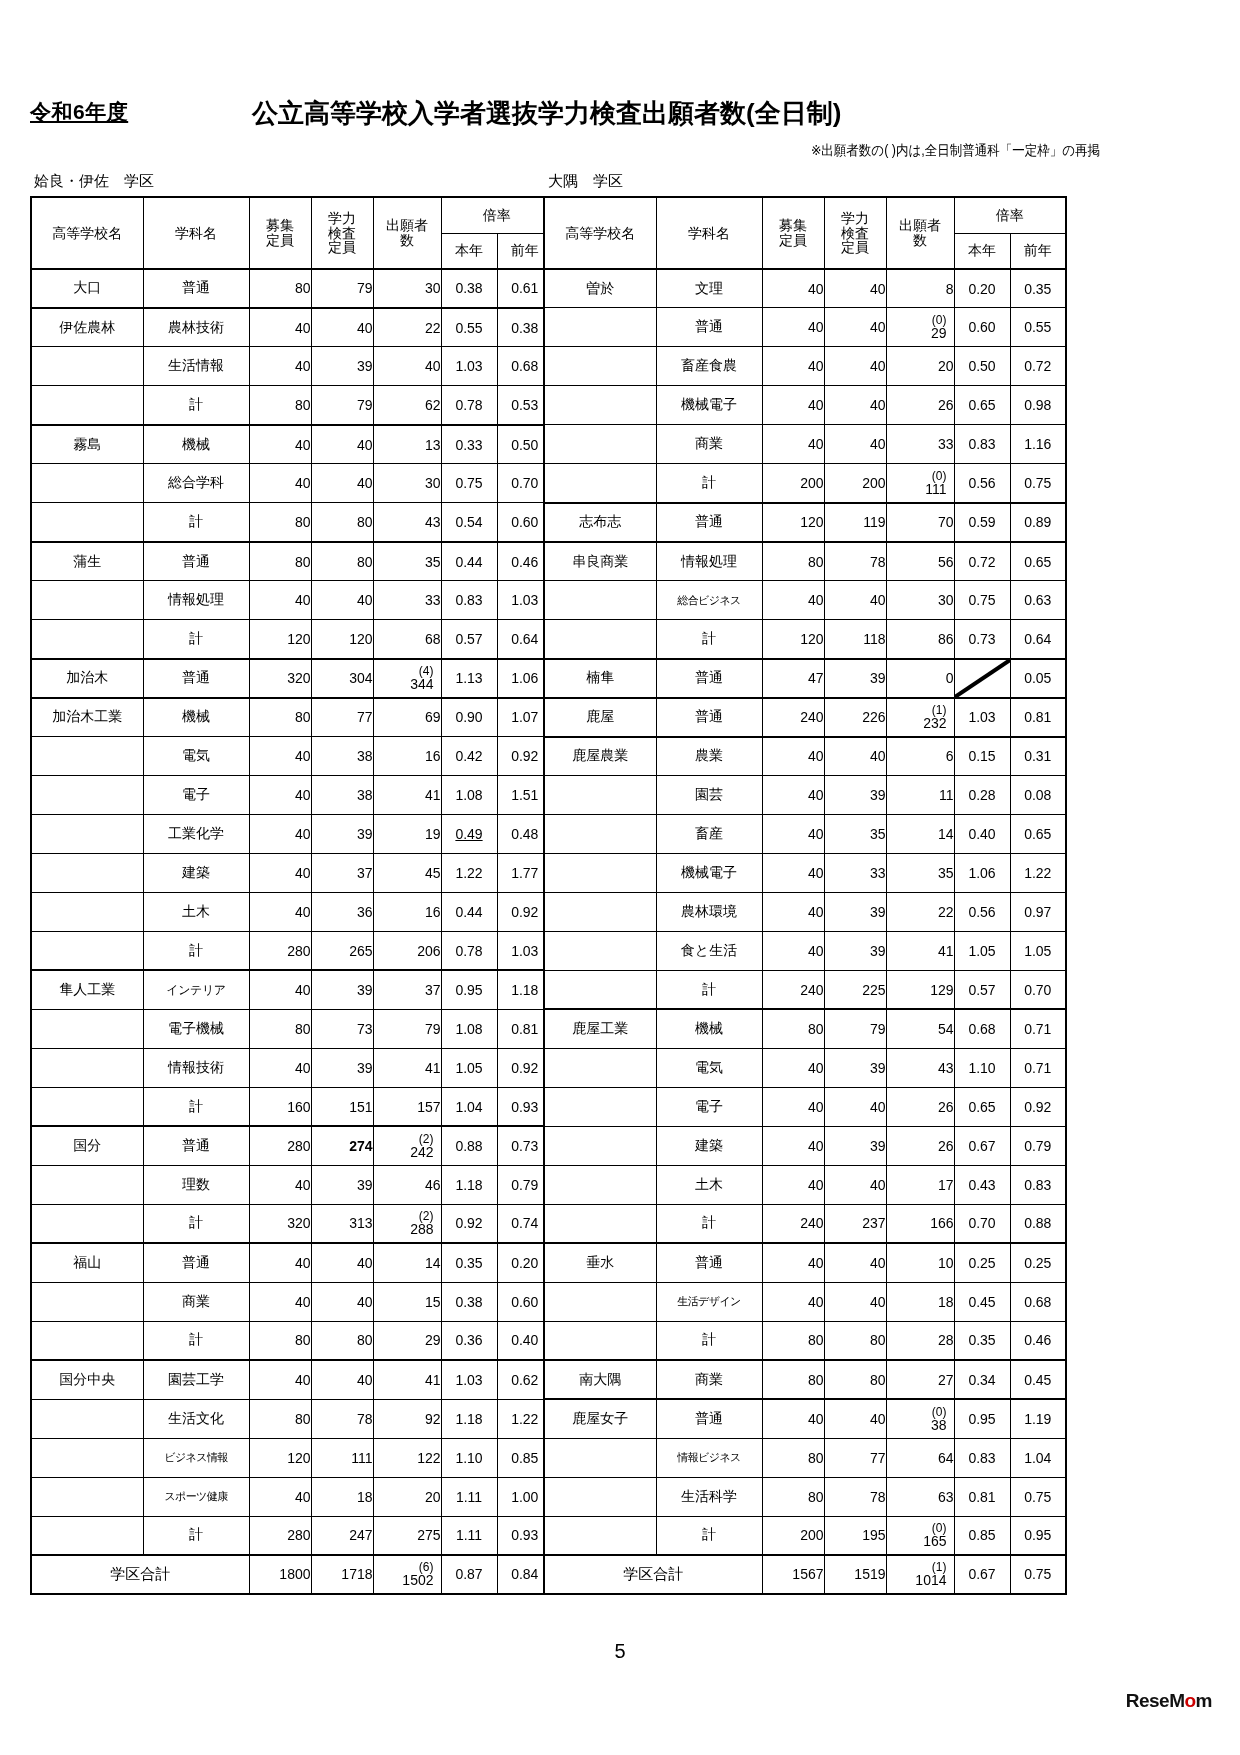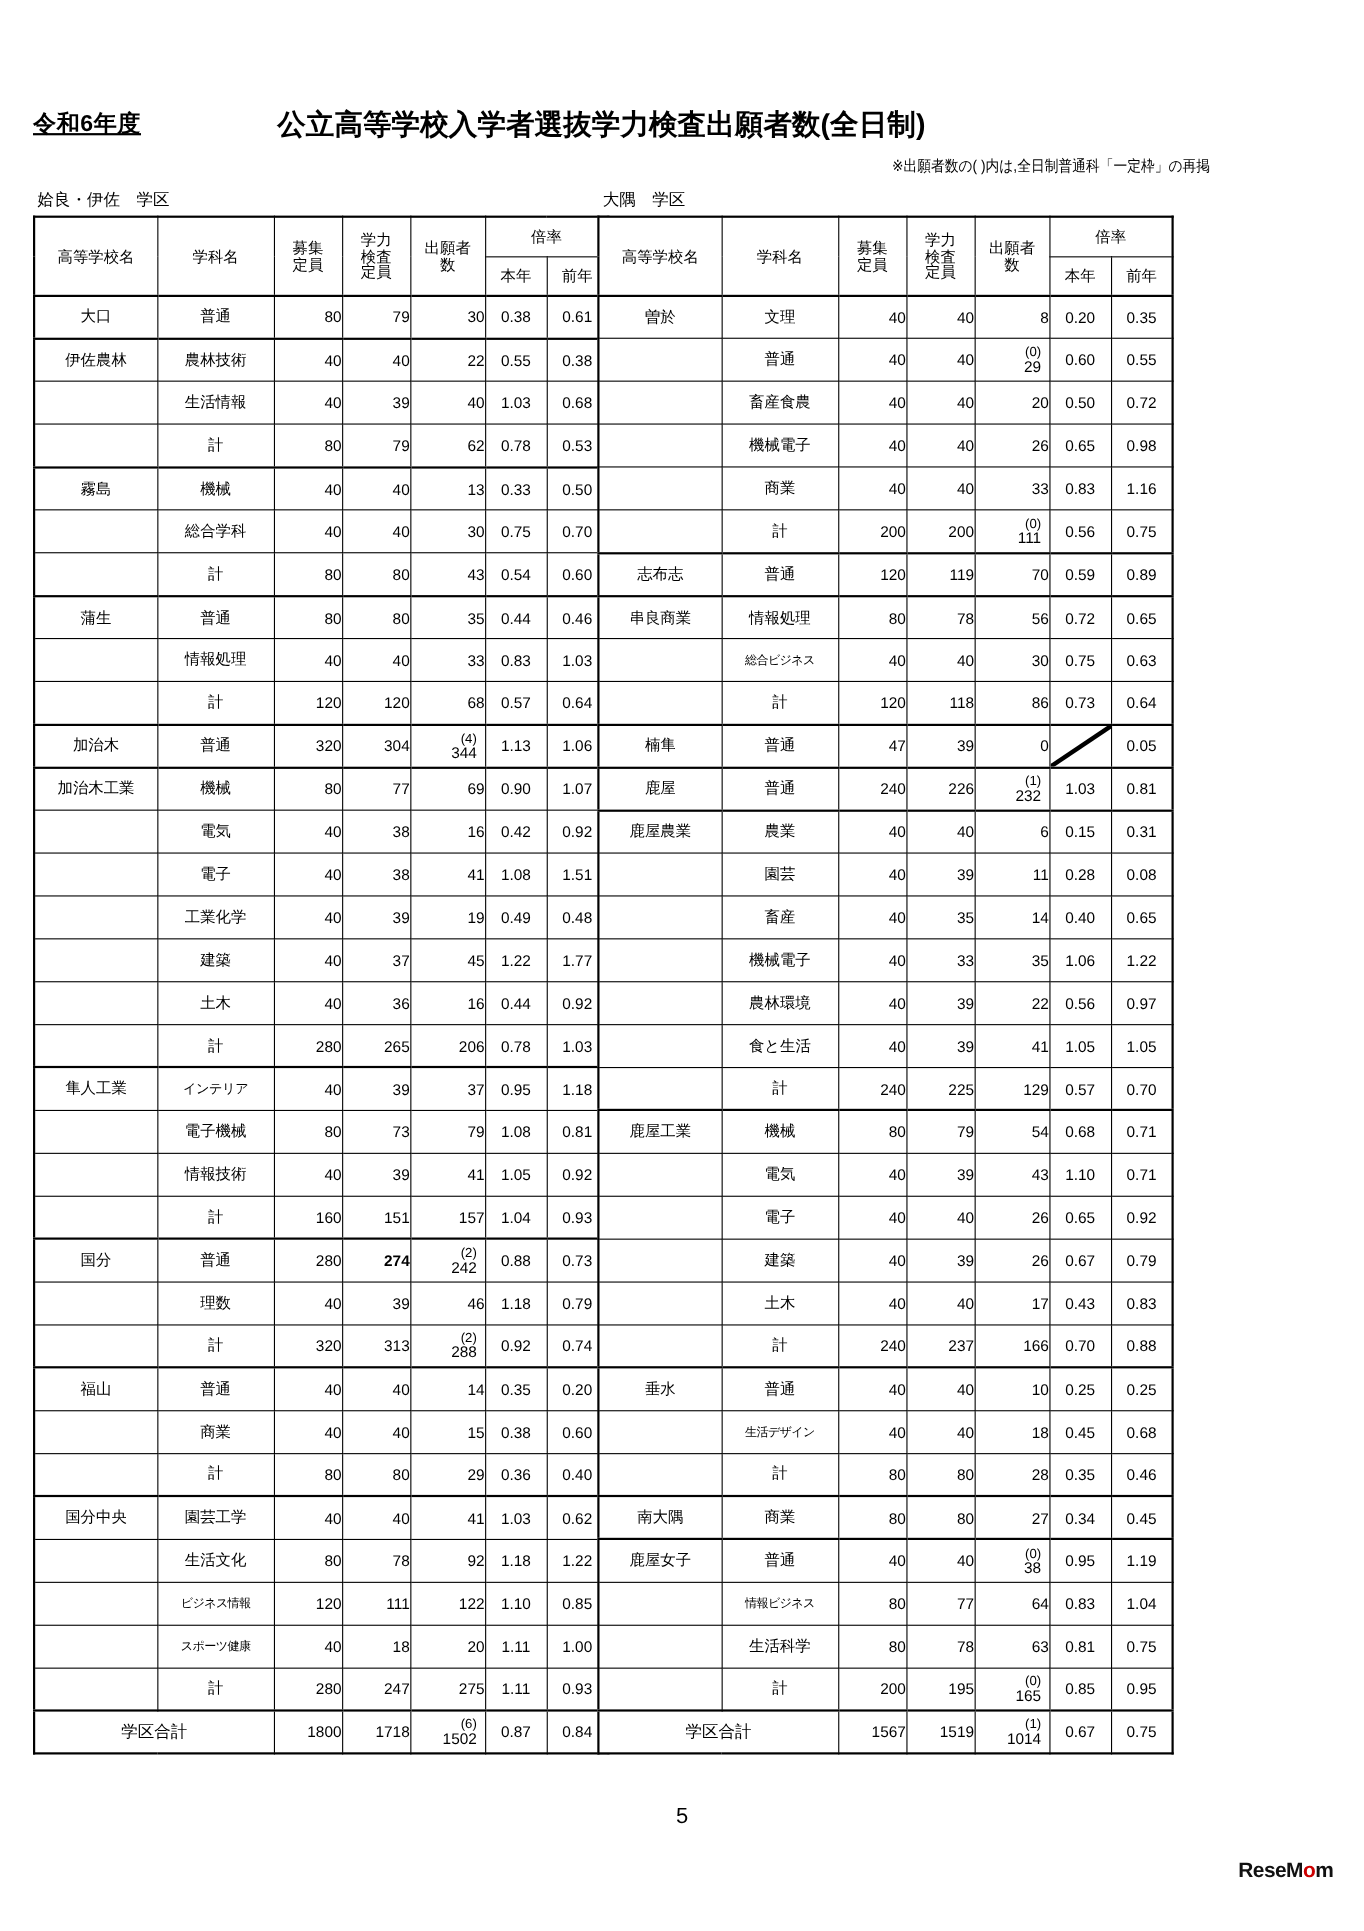--- a/index.html
+++ b/index.html
@@ -333,21 +333,21 @@
             <td class="num sep-right" style="height: 38.9706px;">41</td>
             <td class="rate" style="height: 38.9706px;">1.08</td>
             <td class="rate" style="height: 38.9706px;">1.51</td>
           </tr>
           <tr style="height: 38.9706px;">
             <td class="school sep-right" style="height: 38.9706px;"></td>
             <td class="dept sep-right" style="height: 38.9706px;">工業化学</td>
             <td class="num" style="height: 38.9706px;">40</td>
             <td class="num" style="height: 38.9706px;">39</td>
             <td class="num sep-right" style="height: 38.9706px;">19</td>
-            <td class="rate" style="height: 38.9706px;">0.49</td>
+            <td class="rate" style="height: 38.9706px; text-decoration: underline;">0.49</td>
             <td class="rate" style="height: 38.9706px;">0.48</td>
           </tr>
           <tr style="height: 38.9706px;">
             <td class="school sep-right" style="height: 38.9706px;"></td>
             <td class="dept sep-right" style="height: 38.9706px;">建築</td>
             <td class="num" style="height: 38.9706px;">40</td>
             <td class="num" style="height: 38.9706px;">37</td>
             <td class="num sep-right" style="height: 38.9706px;">45</td>
             <td class="rate" style="height: 38.9706px;">1.22</td>
             <td class="rate" style="height: 38.9706px;">1.77</td>

